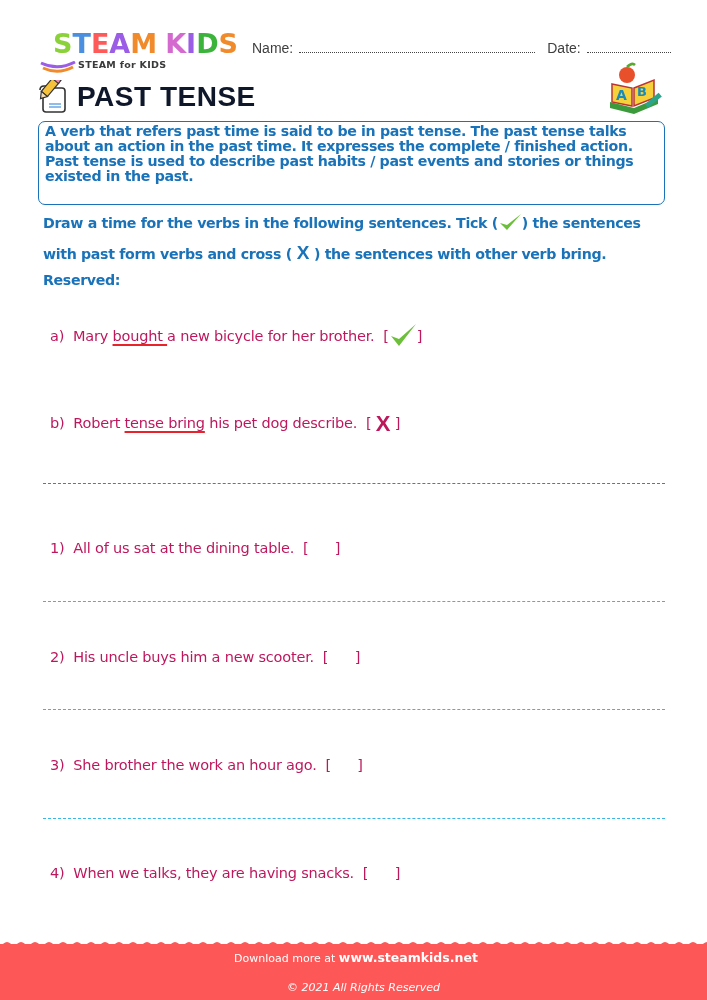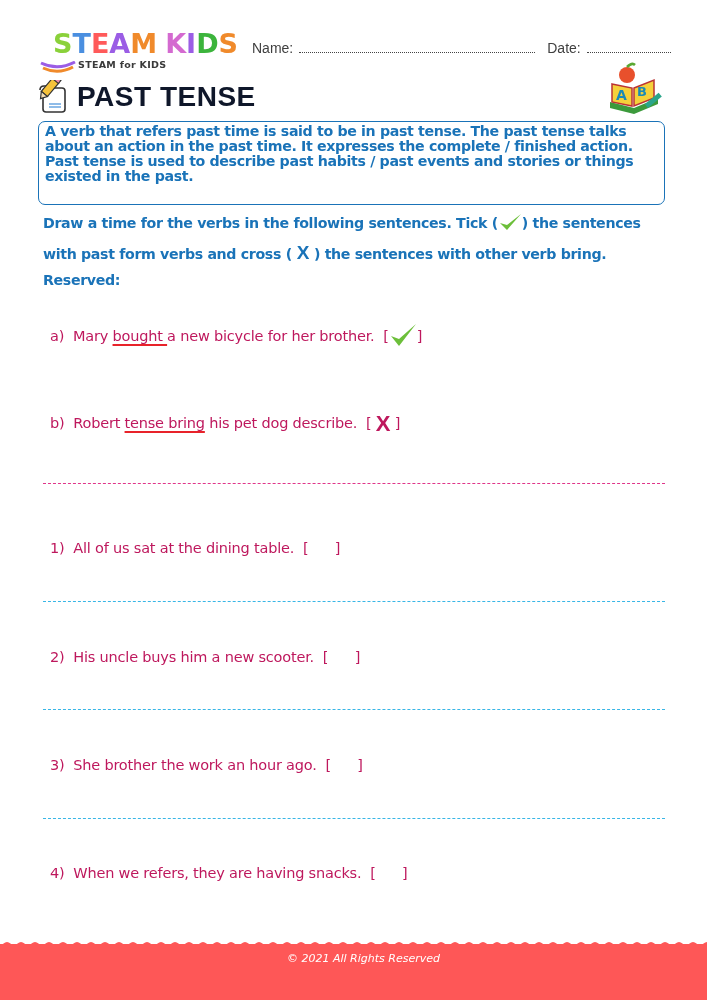--- a/index.html
+++ b/index.html
@@ -34,21 +34,21 @@
 
   .divider { position: absolute; left: 43px; width: 622px; height: 0; border-top: 1.5px dashed; }
   .divider.pink { border-color: #e0358a; }
   .divider.blue { border-color: #38b6e6; }
 
   .footer { position: absolute; left: 0; top: 944px; width: 707px; height: 56px; background: #fe5757; }
   .footer-scallop { position: absolute; left: 0; top: 936px; width: 707px; height: 12px; }
   .footer-text { position: absolute; left: 0; top: 950px; width: 707px; text-align: center; color: #fff; font-family: "DejaVu Sans", sans-serif; }
   .footer-line1 { font-size: 11px; display: block; padding-left: 5px; }
   .footer-line1 .url { font-weight: bold; font-size: 12.5px; }
-  .footer-line2 { font-size: 11px; font-style: italic; display: block; margin-top: 2px; padding-left: 20px; }
+  .footer-line2 { font-size: 11px; font-style: italic; display: block; margin-top: 16px; padding-left: 20px; }
 </style>
 </head>
 <body>
 
 <div class="logo">
   <div class="logo-word">
     <span style="color:#8ad13a">S</span><span style="color:#4a8fe0">T</span><span style="color:#ff5a5a">E</span><span style="color:#9b5de5">A</span><span style="color:#f08a2b">M</span><span style="width:8px"></span><span style="color:#d46ad0">K</span><span style="color:#9b5de5">I</span><span style="color:#3cb43c">D</span><span style="color:#f08a2b">S</span>
   </div>
   <svg class="logo-swoosh" width="36" height="14" viewBox="0 0 36 14">
     <path d="M1 2 Q18 10 35 1" stroke="#9b5de5" stroke-width="3" fill="none"></path>
@@ -111,26 +111,27 @@
 
 <div class="sentence" style="top:540px"><span>1)</span><span>  All of us sat at the dining table.  [      ]</span></div>
 <div class="divider blue" style="top:601px"></div>
 
 <div class="sentence" style="top:649px"><span>2)</span><span>  His uncle buys him a new scooter.  [      ]</span></div>
 <div class="divider blue" style="top:709px"></div>
 
 <div class="sentence" style="top:757px"><span>3)</span><span>  She brother the work an hour ago.  [      ]</span></div>
 <div class="divider blue" style="top:818px"></div>
 
-<div class="sentence" style="top:865px"><span>4)</span><span>  When we refers, they are having snacks.  [      ]</span></div>
+<div class="sentence" style="top:865px"><span>4)</span><span>  When we talks, they are having snacks.  [      ]</span></div>
 
 <svg class="footer-scallop" viewBox="0 0 707 12" preserveAspectRatio="none">
   <defs>
     <pattern id="scal" x="0" y="0" width="14" height="12" patternUnits="userSpaceOnUse">
       <path d="M0 12 Q7 0 14 12 Z" fill="#fe5757"></path>
     </pattern>
   </defs>
   <rect x="0" y="0" width="707" height="12" fill="url(#scal)"></rect>
 </svg>
 <div class="footer"></div>
 <div class="footer-text">
+  <span class="footer-line1"><span>Download more at </span><span class="url">www.steamkids.net</span></span>
   <span class="footer-line2">©  2021 All Rights Reserved</span>
 </div>
 
 </body></html>

